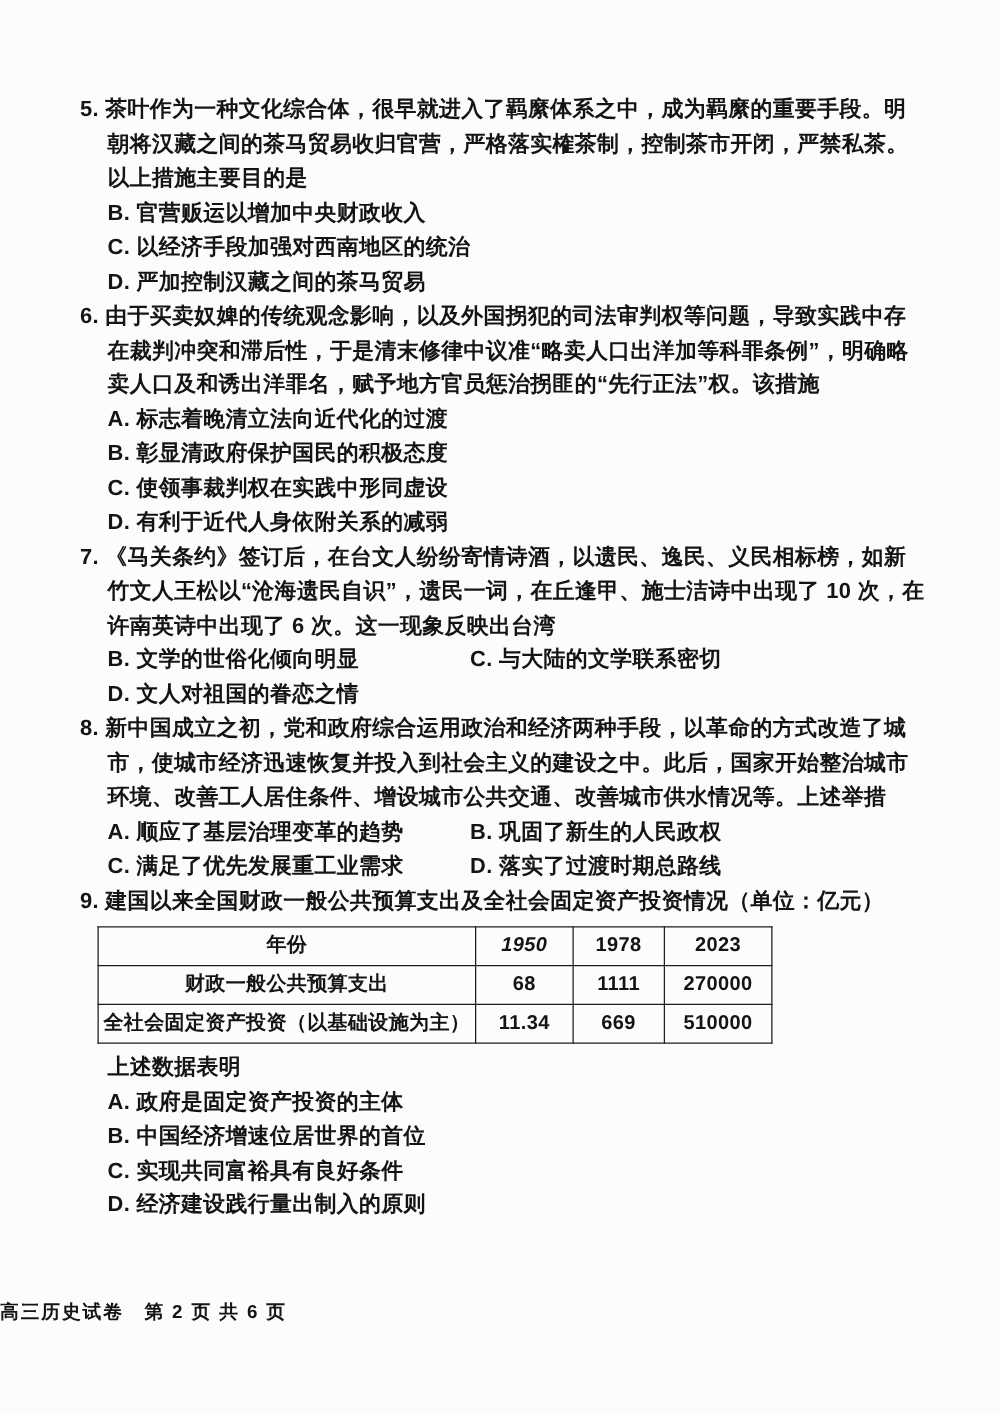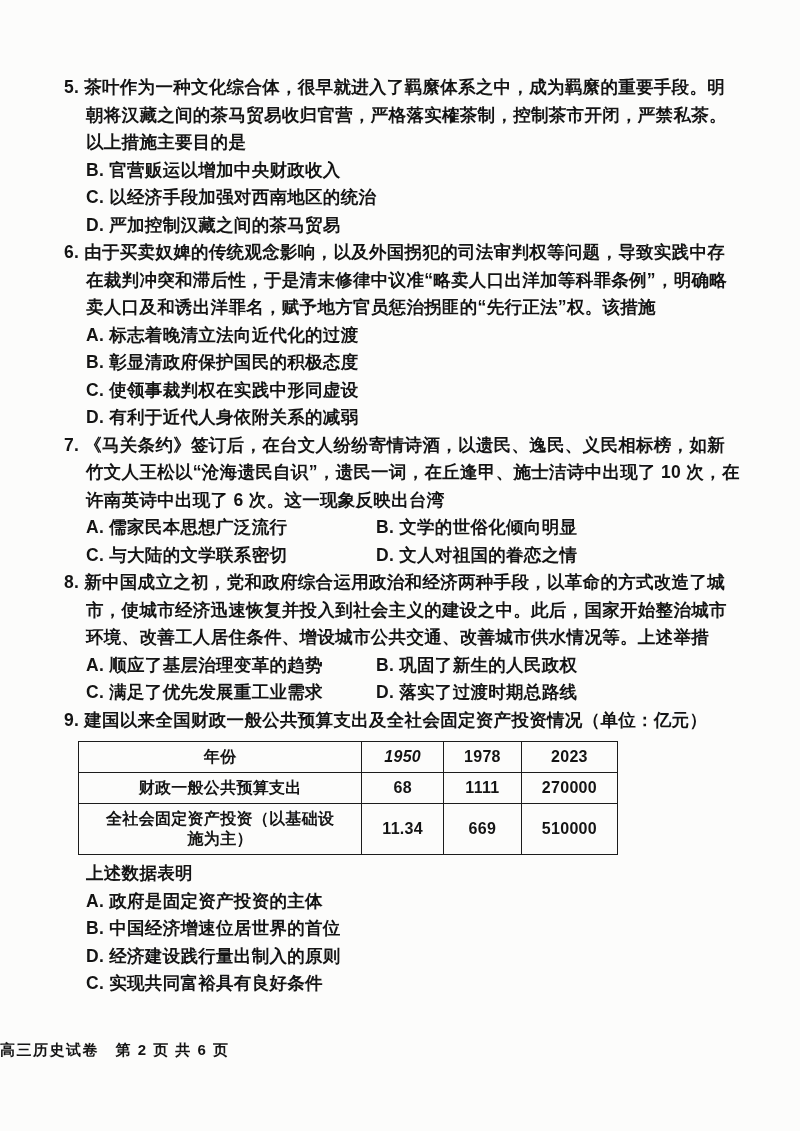--- a/index.html
+++ b/index.html
@@ -46,21 +46,21 @@
     border-collapse: collapse;
     width: 540px;
     margin: 7px 0 5px 14px;
     text-align: center;
   }
   .data-table td, .data-table th {
     border: 1.5px solid #1c1c1c;
     font-weight: 600;
     font-size: 16px;
     line-height: 20px;
-    padding: 5px 20px;
+    padding: 5px 0;
     height: 20px;
   }
   .data-table .col-label { width: 56%; }
   .data-table .col-y1 { width: 14.5%; font-style: italic; }
   .data-table .col-y2 { width: 13.5%; }
   .data-table .col-y3 { width: 16%; margin-left: 43px; }
   .note-line { padding-left: 22px; }
   .footer {
     position: absolute;
     top: 1036px;
@@ -91,21 +91,20 @@
         <div class="opt">A. 标志着晚清立法向近代化的过渡</div>
         <div class="opt">B. 彰显清政府保护国民的积极态度</div>
         <div class="opt">C. 使领事裁判权在实践中形同虚设</div>
         <div class="opt">D. 有利于近代人身依附关系的减弱</div>
       </div>
     </div>
 
     <div class="question">
       <span class="q-stem"><span class="qnum">7.</span><span>《马关条约》签订后，在台文人纷纷寄情诗酒，以遗民、逸民、义民相标榜，如新竹文人王松以“沧海遗民自识”，遗民一词，在丘逢甲、施士洁诗中出现了 10 次，在许南英诗中出现了 6 次。这一现象反映出台湾</span></span>
       <div class="opts-2col">
-        <div class="opt">A. 儒家民本思想广泛流行</div>
         <div class="opt">B. 文学的世俗化倾向明显</div>
         <div class="opt">C. 与大陆的文学联系密切</div>
         <div class="opt">D. 文人对祖国的眷恋之情</div>
       </div>
     </div>
 
     <div class="question">
       <span class="q-stem"><span class="qnum">8.</span><span>新中国成立之初，党和政府综合运用政治和经济两种手段，以革命的方式改造了城市，使城市经济迅速恢复并投入到社会主义的建设之中。此后，国家开始整治城市环境、改善工人居住条件、增设城市公共交通、改善城市供水情况等。上述举措</span></span>
       <div class="opts-2col">
         <div class="opt">A. 顺应了基层治理变革的趋势</div>
@@ -138,21 +137,21 @@
           <td>669</td>
           <td>510000</td>
         </tr>
       </tbody>
         </table>
 
       <div class="note-line">上述数据表明</div>
       <div class="opts">
         <div class="opt">A. 政府是固定资产投资的主体</div>
         <div class="opt">B. 中国经济增速位居世界的首位</div>
+        <div class="opt">C. 实现共同富裕具有良好条件</div>
         <div class="opt">D. 经济建设践行量出制入的原则</div>
-        <div class="opt">C. 实现共同富裕具有良好条件</div>
       </div>
     </div>
 
   </div>
 
   <div class="footer">高三历史试卷　第 2 页 共 6 页</div>
 </div>
 
 </body></html>

